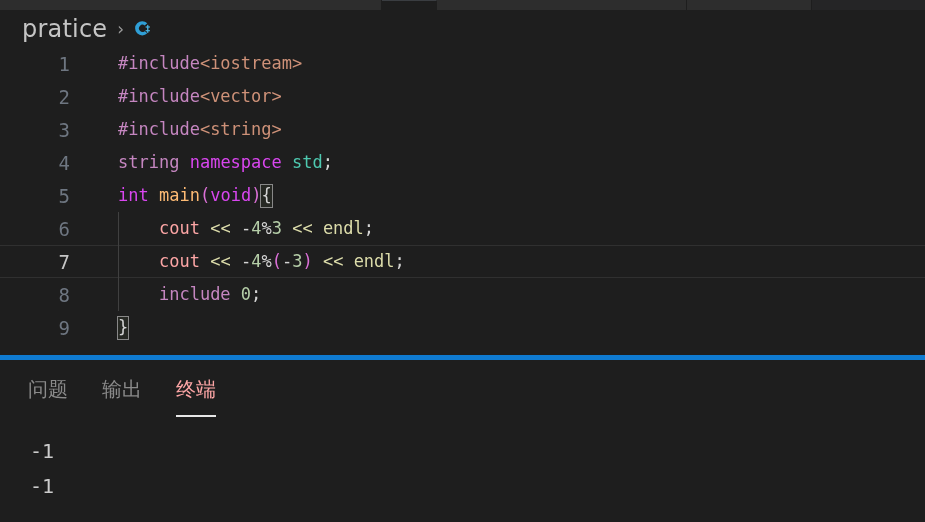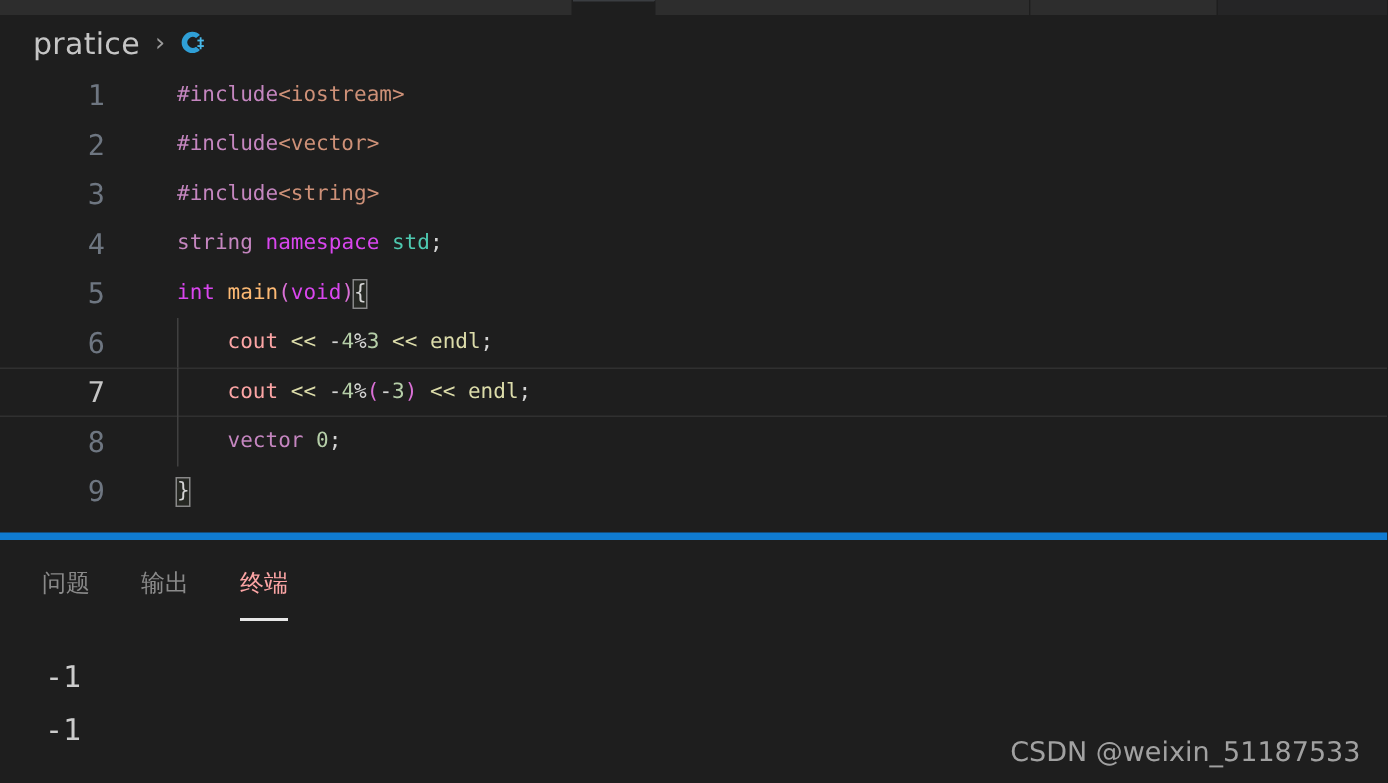--- a/index.html
+++ b/index.html
@@ -46,21 +46,21 @@
     position: absolute; left: 0; top: 10px;
     width: 925px; height: 37px;
     background: #1e1e1e;
     display: flex; align-items: center;
     padding-left: 22px;
     box-sizing: border-box;
     white-space: nowrap;
   }
   .crumb {
     color: #c5c5c5;
-    font-size: 20px;
+    font-size: 24px;
     font-family: "DejaVu Sans", sans-serif;
     letter-spacing: 0.2px;
   }
   .crumb-sep {
     color: #9a9a9a;
     font-size: 17px;
     margin: 0 9px 0 10px;
     display: inline-block;
   }
   .cpp-icon {
@@ -98,21 +98,21 @@
     font-size: 19px;
     flex: 0 0 70px;
     user-select: none;
   }
   .code-line.active .ln { color: #c6c6c6; }
   .code-text {
     flex: 1;
     position: relative;
     padding-left: 48px;
     font-family: "DejaVu Sans Mono", monospace;
-    font-size: 14px;
+    font-size: 17px;
     color: #d4d4d4;
     white-space: pre;
     line-height: 33px;
   }
   .indent-guide {
     position: absolute;
     left: 48px; top: 0;
     width: 1px; height: 33px;
     background: #404040;
   }
@@ -149,21 +149,21 @@
     position: relative;
     height: 60px;
     display: flex;
     align-items: center;
     padding-left: 28px;
     box-sizing: border-box;
   }
   .panel-tab {
     position: relative;
     color: #8a8a8a;
-    font-size: 16px;
+    font-size: 20px;
     font-family: "DejaVu Sans", sans-serif;
     margin-right: 34px;
     padding-bottom: 2px;
     cursor: pointer;
     white-space: nowrap;
   }
   .panel-tab.active { color: #fca5a5; }
   .panel-tab.active::after {
     content: "";
     position: absolute;
@@ -243,21 +243,21 @@
       <div class="code-line">
         <div class="ln">6</div>
         <div class="code-text"><span class="indent-guide"></span><span class="t-plain">    </span><span class="t-var">cout</span><span class="t-plain"> </span><span class="t-yel">&lt;&lt;</span><span class="t-plain"> </span><span class="t-plain">-</span><span class="t-num">4</span><span class="t-plain">%</span><span class="t-num">3</span><span class="t-plain"> </span><span class="t-yel">&lt;&lt;</span><span class="t-plain"> </span><span class="t-yel">endl</span><span class="t-plain">;</span></div>
       </div>
       <div class="code-line active">
         <div class="ln">7</div>
         <div class="code-text"><span class="indent-guide"></span><span class="t-plain">    </span><span class="t-var">cout</span><span class="t-plain"> </span><span class="t-yel">&lt;&lt;</span><span class="t-plain"> </span><span class="t-plain">-</span><span class="t-num">4</span><span class="t-plain">%</span><span class="t-par1">(</span><span class="t-plain">-</span><span class="t-num">3</span><span class="t-par1">)</span><span class="t-plain"> </span><span class="t-yel">&lt;&lt;</span><span class="t-plain"> </span><span class="t-yel">endl</span><span class="t-plain">;</span></div>
       </div>
       <div class="code-line">
         <div class="ln">8</div>
-        <div class="code-text"><span class="indent-guide"></span><span class="t-plain">    </span><span class="t-kw">vector</span><span class="t-plain"> </span><span class="t-num">0</span><span class="t-plain">;</span></div>
+        <div class="code-text"><span class="indent-guide"></span><span class="t-plain">    </span><span class="t-kw">include</span><span class="t-plain"> </span><span class="t-num">0</span><span class="t-plain">;</span></div>
       </div>
       <div class="code-line">
         <div class="ln">9</div>
         <div class="code-text"><span class="t-plain bracket-match">}</span></div>
       </div>
     </div>
 
   <div class="sash" id="sash" style="background: rgb(15, 123, 209);"></div>
 
   <div class="panel">
@@ -265,15 +265,14 @@
         <div class="panel-tab">问题</div>
         <div class="panel-tab">输出</div>
         <div class="panel-tab active">终端</div>
       </div>
     <div class="terminal" id="terminal">
         <div class="term-line">-1</div>
         <div class="term-line">-1</div>
       </div>
   </div>
 
-  <div class="watermark">CSDN @weixin_51187533</div>
 
 </div>
 
 </body></html>

